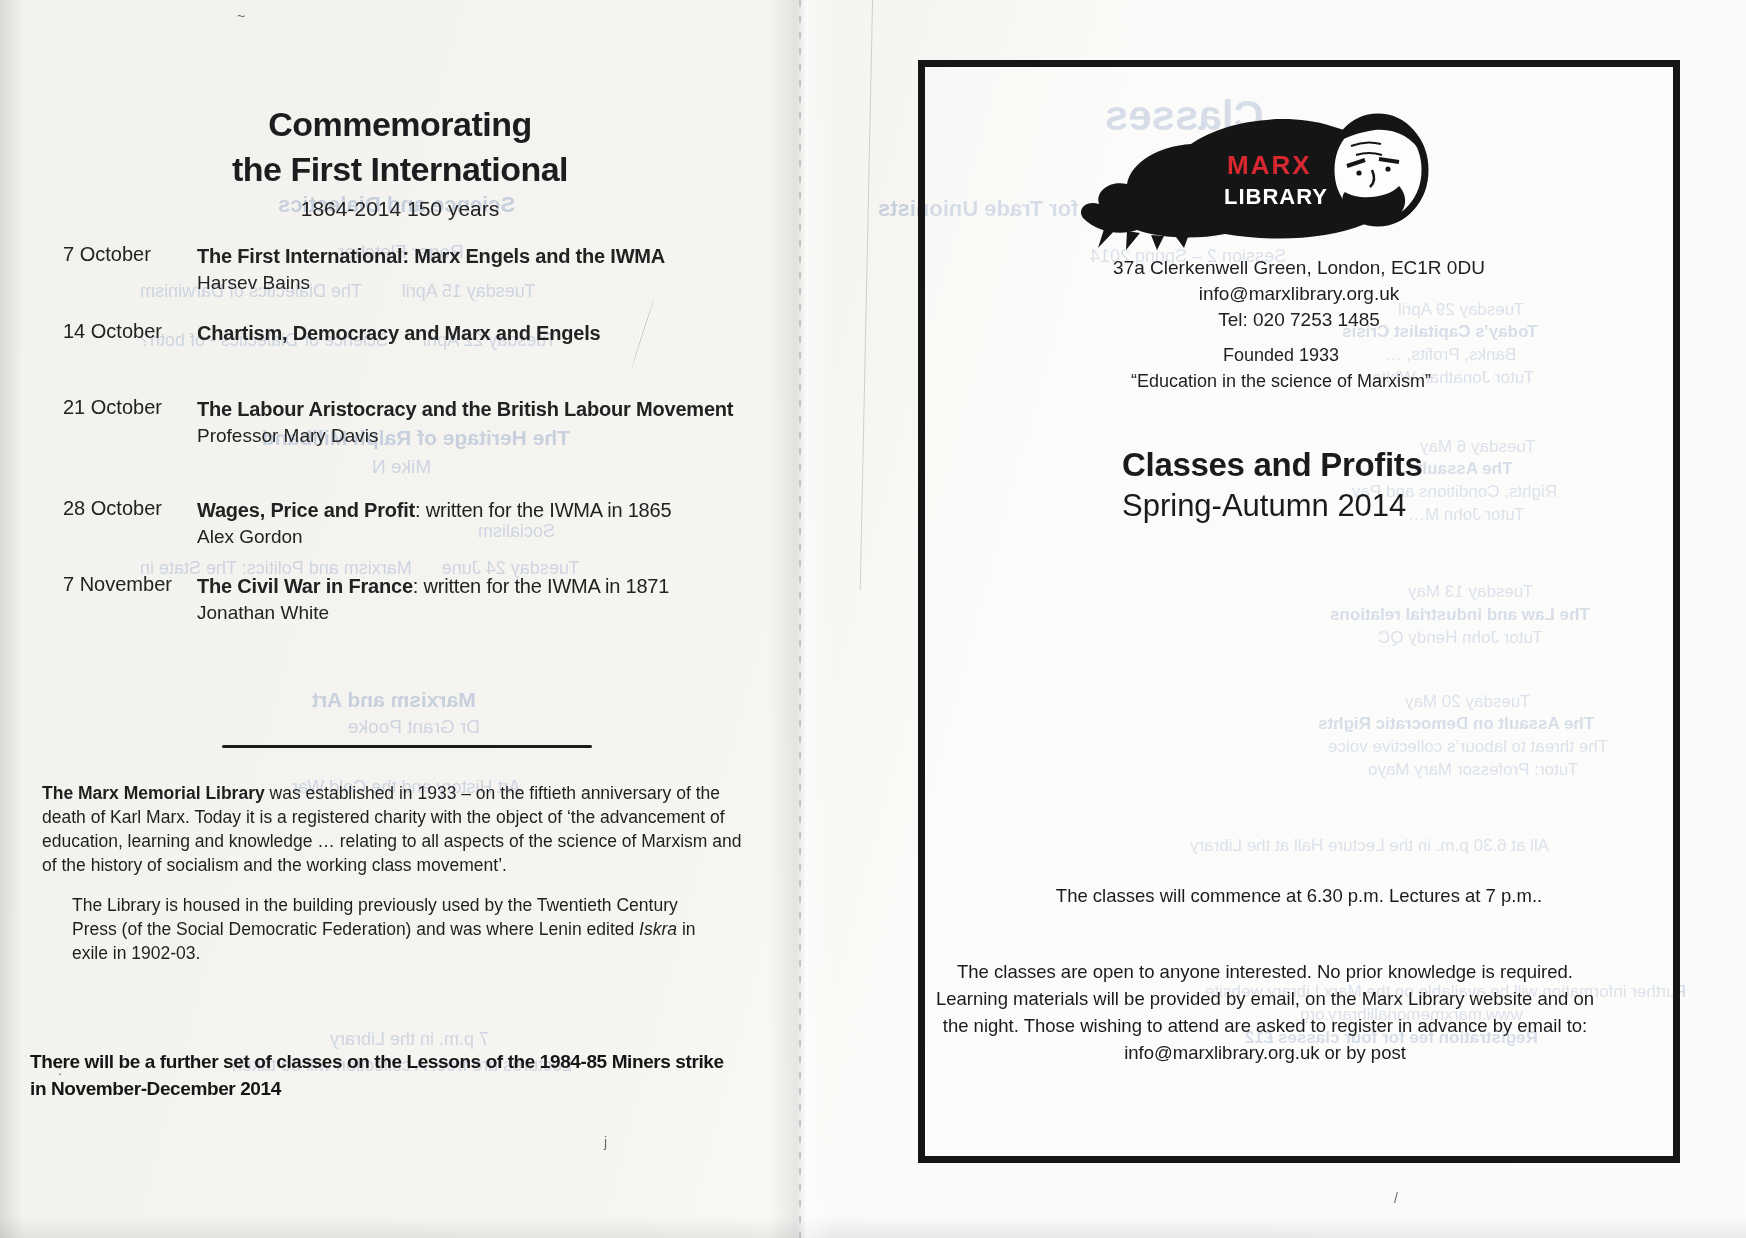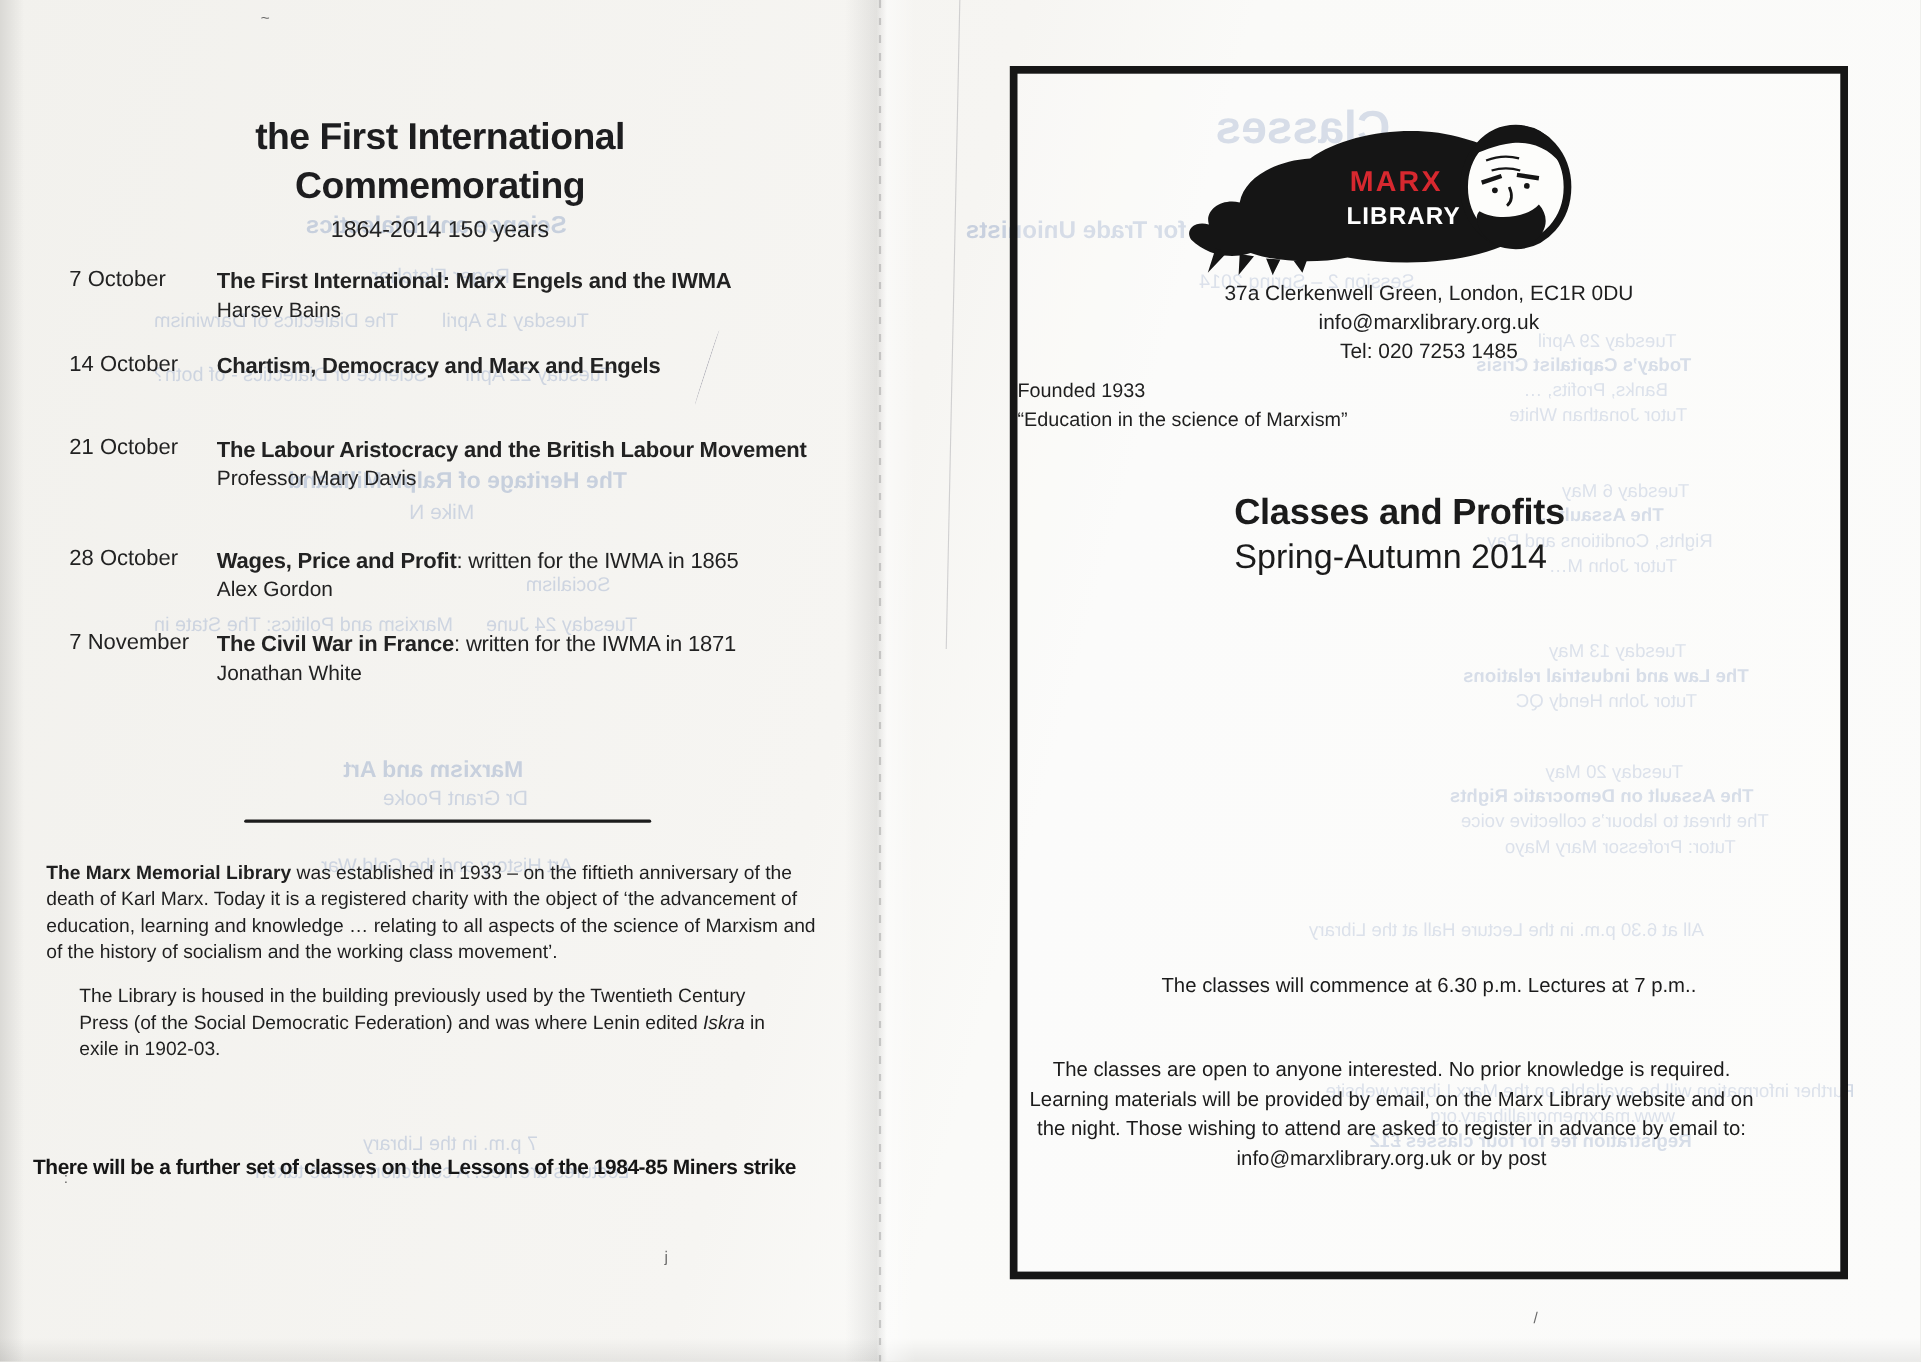--- a/index.html
+++ b/index.html
@@ -45,21 +45,21 @@
   .p2{left:72px;top:893px;width:646px;}
   .p3{left:72px;top:985px;width:646px;}
   .p4{left:30px;top:1048px;width:730px;font-weight:bold;font-size:19px;line-height:27px;letter-spacing:-.4px;color:#161616;}
 
   
   .frame{position:absolute;left:918px;top:60px;width:762px;height:1103px;
     box-sizing:border-box;border:7px solid #161616;background:rgba(255,255,255,.25);}
   .logo-svg{position:absolute;left:1075px;top:100px;width:356px;height:152px;}
   .rp-address{position:absolute;left:925px;top:255px;width:748px;text-align:center;
     font-size:19px;line-height:26px;color:#1e1e1e;}
-  .rp-founded{position:absolute;left:925px;top:342px;width:712px;
+  .rp-founded{position:absolute;left:925px;top:342px;width:712px;text-align:center;
     font-size:18px;line-height:26px;color:#1e1e1e;}
   .rp-heading{position:absolute;left:1122px;top:444px;color:#1b1b1b;}
   .rp-heading .h1{font-size:33px;font-weight:bold;letter-spacing:-.3px;line-height:42px;}
   .rp-heading .h2{font-size:31px;font-weight:400;line-height:40px;}
   .rp-times{position:absolute;left:925px;top:885px;width:748px;text-align:center;font-size:18.5px;color:#1b1b1b;}
   .rp-info{position:absolute;left:925px;top:958px;width:680px;text-align:center;
     font-size:18.5px;line-height:27px;color:#1b1b1b;}
 </style>
 </head>
 <body>
@@ -85,22 +85,22 @@
   <div class="g" style="left:372px;top:456px;font-size:19px">Mike N</div>
   <div class="g" style="left:478px;top:521px;font-size:18px">Socialism</div>
   <div class="g" style="left:140px;top:558px;font-size:18px">Tuesday 24 June      Marxism and Politics: The State in</div>
   <div class="g gb" style="left:312px;top:688px;font-size:21px">Marxism and Art</div>
   <div class="g" style="left:348px;top:716px;font-size:19px">Dr Grant Pooke</div>
   <div class="g" style="left:292px;top:777px;font-size:18px">Art History and the Cold War</div>
   <div class="g" style="left:330px;top:1029px;font-size:18px">7 p.m. in the Library</div>
   <div class="g" style="left:232px;top:1055px;font-size:18px">Lectures are free. A collection will be taken</div>
 
   <div class="lp-title">
+    <div>Commemorating</div>
     <div>the First International</div>
-    <div>Commemorating</div>
   </div>
   <div class="lp-subtitle">1864-2014 150 years</div>
 
   <div class="sched-row" style="top:243px">
     <div class="sched-date">7 October</div>
     <div class="sched-content">
       <div class="sched-title"><b>The First International: Marx Engels and the IWMA</b><span></span></div>
       <div class="sched-speaker">Harsev Bains</div>
     </div>
   </div>
@@ -138,20 +138,21 @@
 
   <div class="divider"></div>
 
   <div class="para p1"><b>The Marx Memorial Library</b><span> was established in 1933 – on the fiftieth anniversary of the death of Karl Marx. Today it is a registered charity with the object of ‘the advancement of education, learning and knowledge … relating to all aspects of the science of Marxism and of the history of socialism and the working class movement’.</span></div>
 
   <div class="para p2"><span>The Library is housed in the building previously used by the Twentieth Century Press (of the Social Democratic Federation) and was where Lenin edited </span><i>Iskra</i><span> in exile in 1902-03.</span></div>
 
 
   <div class="para p4">
     <div>There will be a further set of classes on the Lessons of the 1984-85 Miners strike</div>
+    <div>in November-December 2014</div>
   </div>
 
   <div class="g gb" style="left:1105px;top:92px;font-size:42px">Classes</div>
   <div class="g gb" style="left:878px;top:196px;font-size:22px">Political Economy for Trade Unionists</div>
   <div class="g" style="left:1090px;top:246px;font-size:18px">Session 2 – Spring 2014</div>
   <div class="g" style="left:1398px;top:300px;font-size:17px">Tuesday 29 April</div>
   <div class="g gb" style="left:1342px;top:322px;font-size:17px">Today’s Capitalist Crisis</div>
   <div class="g" style="left:1385px;top:345px;font-size:17px">Banks, Profits, …</div>
   <div class="g" style="left:1372px;top:368px;font-size:17px">Tutor Jonathan White</div>
   <div class="g" style="left:1420px;top:437px;font-size:17px">Tuesday 6 May</div>

